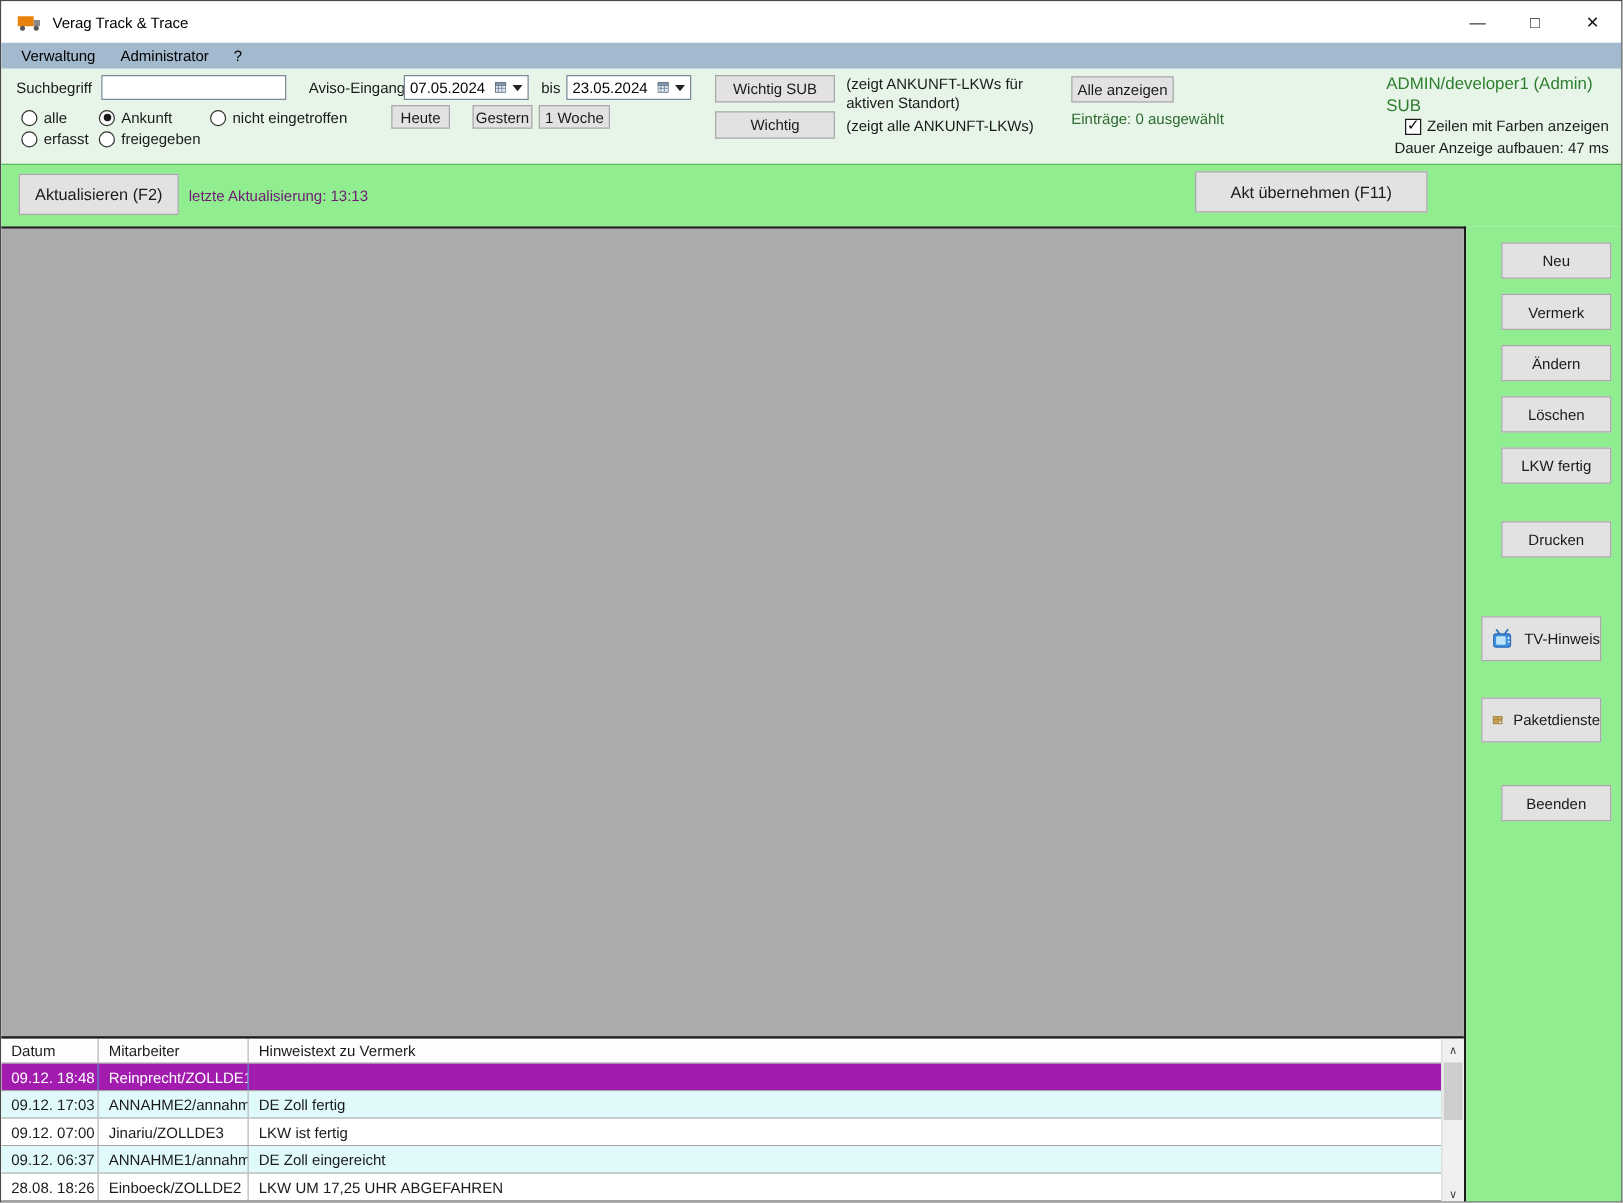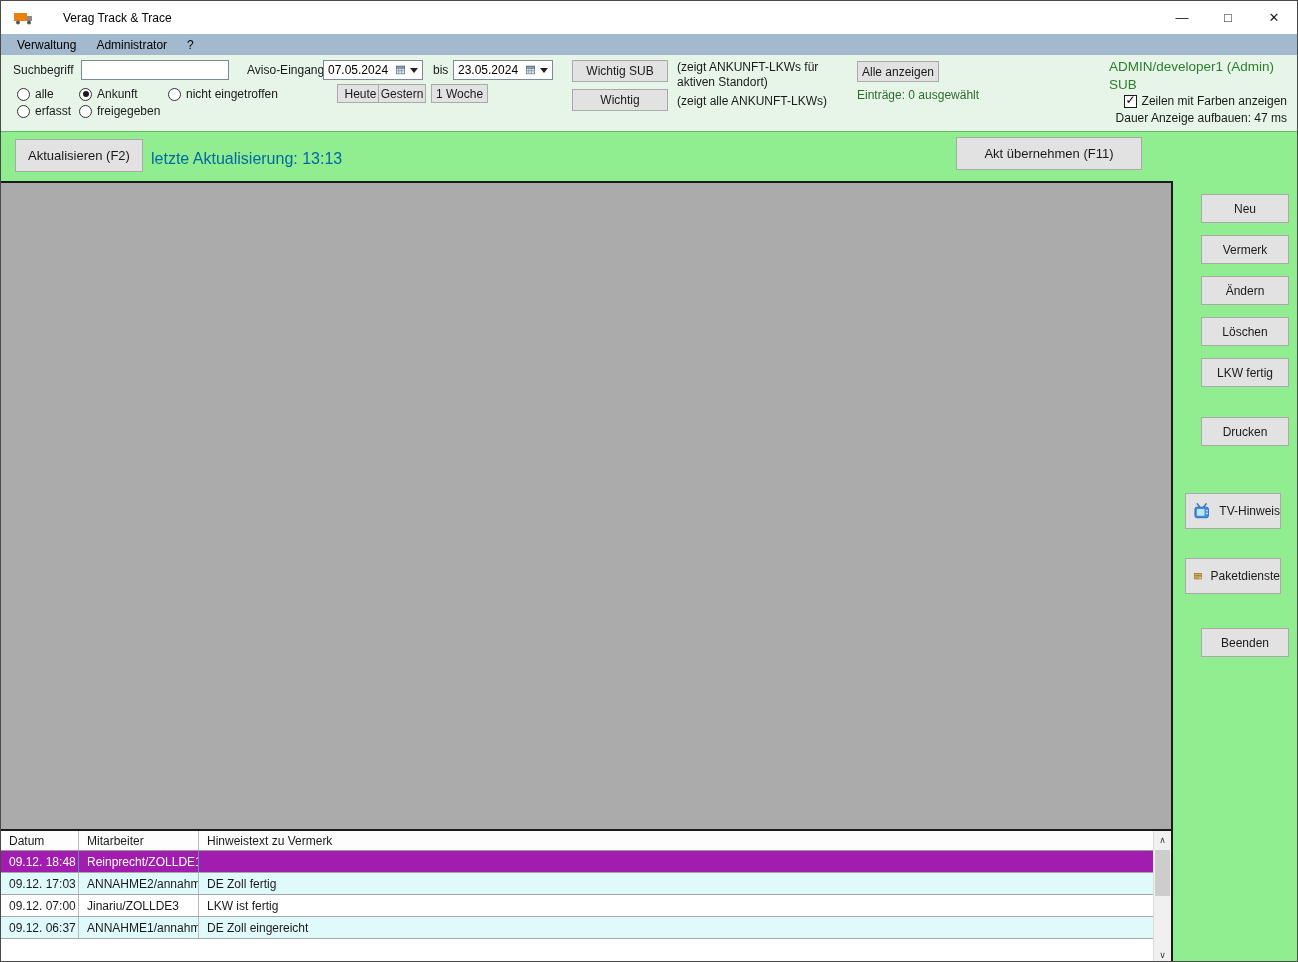--- a/index.html
+++ b/index.html
@@ -2,21 +2,21 @@
 <html><head>
 <meta charset="utf-8">
 <style>
   * { margin:0; padding:0; box-sizing:border-box; font-family:"Liberation Sans", sans-serif; }
   html,body { background:#d0d0d0; }
   .window {
     position:relative; width:1298px; height:962px;
     background:#fff; border:1px solid #4a4a4a; overflow:hidden;
   }
   
-  .titlebar { position:relative; height:33px; background:#ffffff; display:flex; align-items:center;gap:21px; }
+  .titlebar { position:relative; height:33px; background:#ffffff; display:flex; align-items:center; }
   .titlebar .app-icon { margin-left:13px; width:20px; height:16px; }
   .titlebar .title { margin-left:8px; font-size:12px; color:#000; }
   .win-controls { position:absolute; right:0; top:0; height:33px; display:flex; }
   .win-btn { width:46px; height:33px; display:flex; align-items:center; justify-content:center;
              font-size:13px; color:#1a1a1a; }
   
   .menubar { height:21px; background:#a3b9ce; display:flex; align-items:center; padding-left:6px; }
   .menu-item { font-size:12px; color:#000; padding:2px 10px; }
   
   .filter-panel { position:relative; height:76px; background:#e6f5e8; font-size:12px; color:#1a1a1a; }
@@ -37,21 +37,21 @@
               border-top:5px solid #222; margin:0 4px 0 5px; }
   .caption { position:absolute; font-size:12px; color:#1a1a1a; line-height:1.25; }
   .user-block { position:absolute; left:1108px; top:3px; font-size:13.5px; color:#2e7d2e; line-height:1.3; }
   .chk-row { position:absolute; top:39px; right:10px; display:flex; align-items:center; gap:5px; }
   .checkbox { width:13px; height:13px; border:1px solid #1a1a1a; background:#fff; position:relative; }
   .checkbox.checked::after { content:"✓"; position:absolute; left:1px; top:-3px; font-size:12px; color:#000; }
   .dauer { position:absolute; top:56px; right:10px; font-size:12px; color:#1a1a1a; }
   .green-txt { color:#2e6b2e; }
   
   .action-bar { position:relative; height:50px; background:#90ee90; border-top:1px solid #62b862;padding-left:48px; }
-  .last-refresh { position:absolute; left:150px; top:18px; font-size:16px; color:#0369a1; }
+  .last-refresh { position:absolute; left:150px; top:18px; font-size:12px; color:#701a75; }
   
   .content { display:flex; height:782px; }
   .main-col { width:1172px; display:flex; flex-direction:column;
               border-top:2px solid #1a1a1a; border-right:2px solid #1a1a1a;text-align:center; }
   .gray-area { flex:1; background:#ababab; border-bottom:2px solid #1a1a1a; }
   .sidebar { flex:1; background:#90ee90; position:relative; }
   .side-btn { position:absolute; left:28px; width:88px; height:29px; }
   .side-btn-big { position:absolute; left:12px; width:96px; height:36px; justify-content:flex-start; padding-left:8px; gap:8px; }
   .side-btn-big .cap { flex:1; text-align:center; }
   
@@ -142,21 +142,21 @@
       <svg class="cal-ico" viewBox="0 0 13 12">
         <rect x="0.5" y="0.5" width="12" height="11" fill="#dfe9f5" stroke="#5a6a7a"></rect>
         <rect x="0.5" y="0.5" width="12" height="3" fill="#8aa0b8" stroke="#5a6a7a"></rect>
         <line x1="4" y1="4" x2="4" y2="11" stroke="#7a8a99"></line>
           <line x1="8" y1="4" x2="8" y2="11" stroke="#7a8a99"></line>
         <line x1="1" y1="7" x2="12" y2="7" stroke="#7a8a99"></line>
       </svg>
       <span class="dd-arrow"></span>
     </div>
 
-    <div class="btn abs" style="left:312px; top:29px; width:47px; height:19px;margin-left:24px;">Heute</div>
+    <div class="btn abs" style="left:312px; top:29px; width:47px; height:19px;">Heute</div>
     <div class="btn abs" style="left:377px; top:29px; width:48px; height:19px;">Gestern</div>
     <div class="btn abs" style="left:430px; top:29px; width:57px; height:19px;">1 Woche</div>
 
     <div class="btn abs" style="left:571px; top:5px; width:96px; height:22px;">Wichtig SUB</div>
     <div class="btn abs" style="left:571px; top:34px; width:96px; height:22px;">Wichtig</div>
     <div class="caption" style="left:676px; top:5px; width:180px;">(zeigt ANKUNFT-LKWs für aktiven Standort)</div>
     <div class="caption" style="left:676px; top:39px; width:210px;">(zeigt alle ANKUNFT-LKWs)</div>
 
     <div class="btn abs" style="left:856px; top:6px; width:82px; height:21px;">Alle anzeigen</div>
     <span class="lbl green-txt" style="left:856px; top:33px;">Einträge: 0 ausgewählt</span>
@@ -201,20 +201,25 @@
           </div>
           <div class="g-row">
             <div class="g-cell c-datum">09.12. 07:00</div>
             <div class="g-cell c-mitarb">Jinariu/ZOLLDE3</div>
             <div class="g-cell c-hinweis">LKW ist fertig</div>
           </div>
           <div class="g-row row-alt">
             <div class="g-cell c-datum">09.12. 06:37</div>
             <div class="g-cell c-mitarb">ANNAHME1/annahme1</div>
             <div class="g-cell c-hinweis">DE Zoll eingereicht</div>
+          </div>
+          <div class="g-row">
+            <div class="g-cell c-datum">28.08. 18:26</div>
+            <div class="g-cell c-mitarb">Einboeck/ZOLLDE2</div>
+            <div class="g-cell c-hinweis">LKW UM 17,25 UHR ABGEFAHREN</div>
           </div>
         </div>
         <div class="vscroll">
           <div class="sc-arrow" style="top:0;">∧</div>
           <div class="sc-thumb"></div>
           <div class="sc-arrow" style="bottom:0;">∨</div>
         </div>
       </div>
     </div>
 

